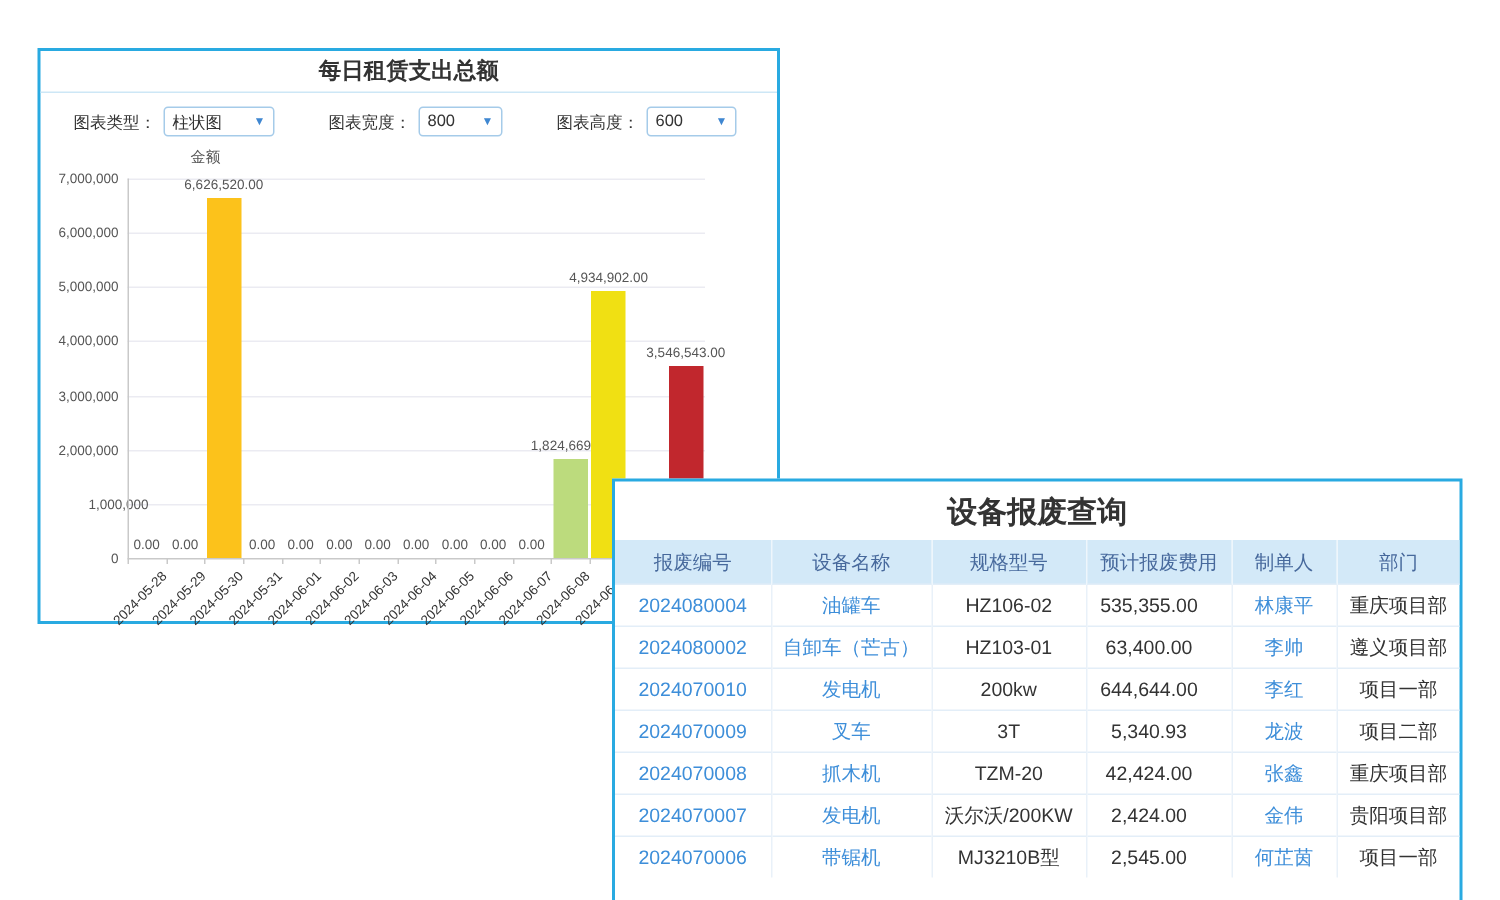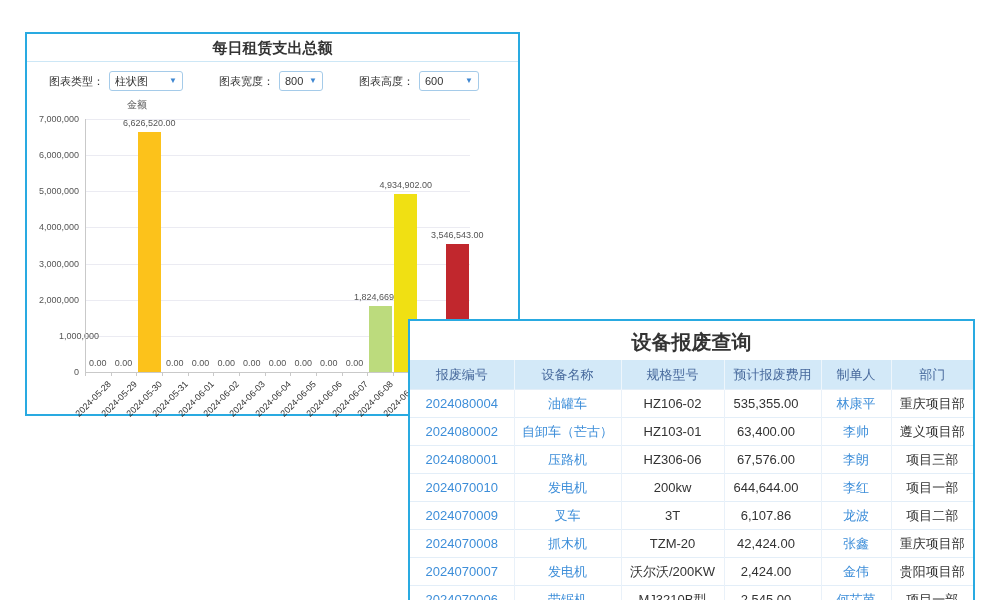--- a/index.html
+++ b/index.html
@@ -9,21 +9,21 @@
 
   
   .chart-panel{left:25px;top:8px;width:495px;height:384px;z-index:1;}
   .chart-title{height:27px;line-height:27px;text-align:center;font-size:15px;font-weight:bold;
                color:#333;border-bottom:1px solid #cde7f6;}
   .controls{position:absolute;left:12px;top:37px;display:flex;gap:26px;align-items:center;}
   .control{display:flex;align-items:center;gap:5px;font-size:11px;color:#333;padding-left:10px;}
   .select{height:20px;border:1px solid #a5cbe9;border-radius:3px;background:#fff;
           display:flex;align-items:center;justify-content:space-between;
           padding:0 5px;font-size:11px;color:#333;box-sizing:border-box;}
-  .select.w1{width:74px}.select.w2{width:44px}.select.w3{width:60px}
+  .select.w1{width:74px}.select.w2{width:56px}.select.w3{width:60px}
   .caret{color:#3f87d1;font-size:8px;line-height:1;}
   .plot{position:absolute;left:0;top:0;right:0;bottom:0;}
   .ylab{position:absolute;left:100px;top:64px;font-size:10px;color:#555;}
   .gline{position:absolute;height:1px;background:#ebebf2;}
   .ytick{position:absolute;left:0;width:52px;text-align:right;font-size:9px;color:#555;}
   .axis-y{position:absolute;width:1px;background:#c9c9c9;}
   .axis-x{position:absolute;height:1px;background:#c9c9c9;}
   .tickmark{position:absolute;width:1px;height:4px;background:#c9c9c9;}
   .bar{position:absolute;}
   .vlabel{position:absolute;width:92px;text-align:center;font-size:9px;color:#555;white-space:nowrap;}
@@ -179,40 +179,32 @@
           </tr>
           <tr>
             <td class="link">2024080002</td>
             <td class="link">自卸车（芒古）</td>
             <td>HZ103-01</td>
             <td class="cost">63,400.00</td>
             <td class="link">李帅</td>
             <td>遵义项目部</td>
           </tr>
           <tr>
-            <td class="link">2024080001</td>
-            <td class="link">压路机</td>
-            <td>HZ306-06</td>
-            <td class="cost">67,576.00</td>
-            <td class="link">李朗</td>
-            <td>项目三部</td>
-          </tr>
-          <tr>
             <td class="link">2024070010</td>
             <td class="link">发电机</td>
             <td>200kw</td>
             <td class="cost">644,644.00</td>
             <td class="link">李红</td>
             <td>项目一部</td>
           </tr>
           <tr>
             <td class="link">2024070009</td>
             <td class="link">叉车</td>
             <td>3T</td>
-            <td class="cost">6,107.86</td>
+            <td class="cost">5,340.93</td>
             <td class="link">龙波</td>
             <td>项目二部</td>
           </tr>
           <tr>
             <td class="link">2024070008</td>
             <td class="link">抓木机</td>
             <td>TZM-20</td>
             <td class="cost">42,424.00</td>
             <td class="link">张鑫</td>
             <td>重庆项目部</td>

